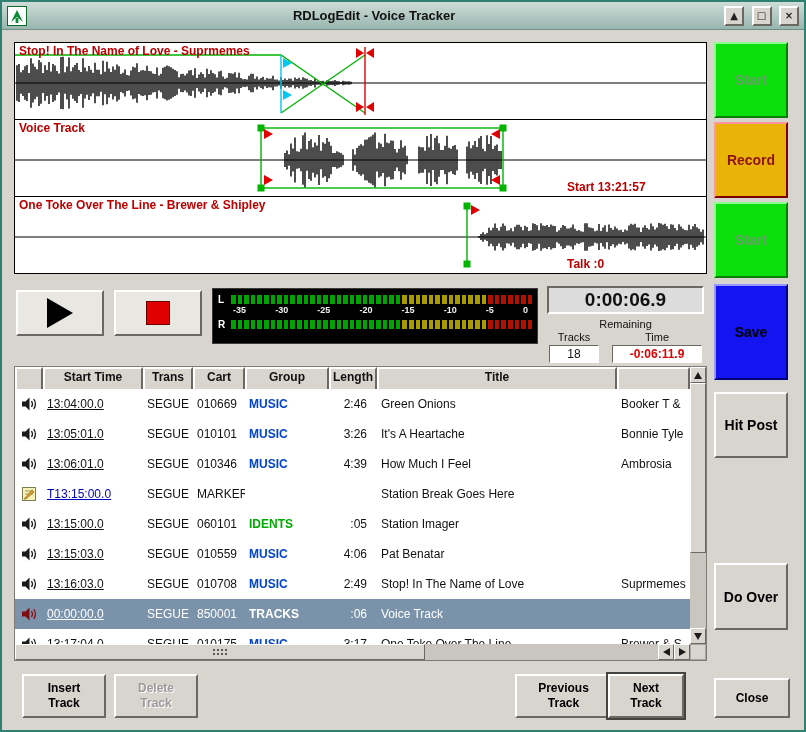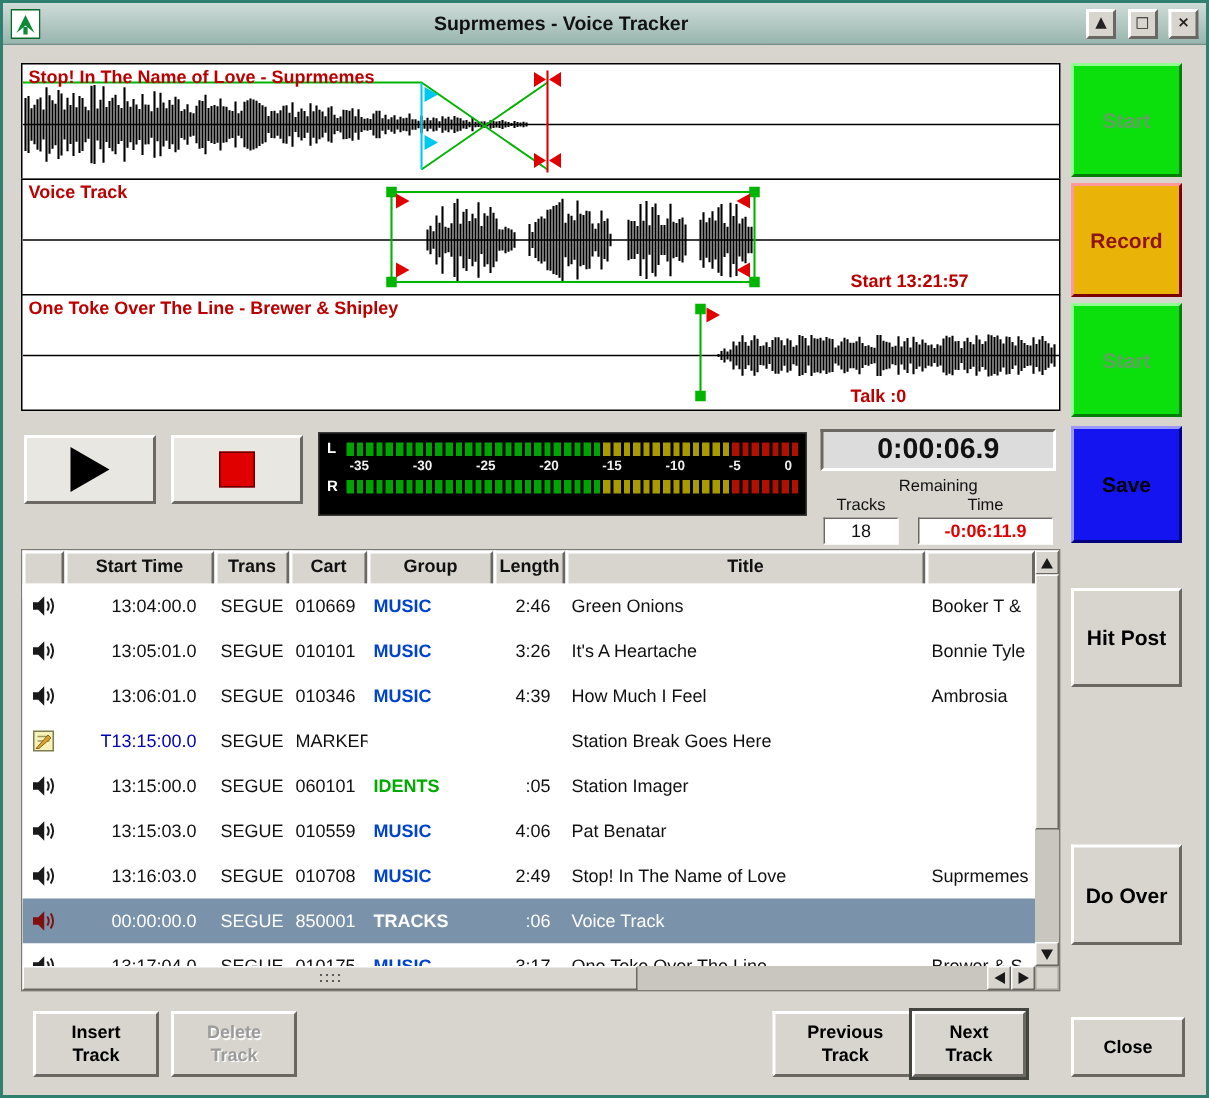--- a/index.html
+++ b/index.html
@@ -94,21 +94,21 @@
     overflow:hidden; white-space:nowrap; cursor:default;
   }
   .tbody { position:absolute; top:22px; left:0; right:16px; bottom:16px; overflow:hidden; background:#fff; }
   .trow {
     display:grid; grid-template-columns:28px 100px 50px 52px 84px 48px 240px 1fr;
     height:30px; align-items:center; background:#fff; font-size:12px; cursor:default;
   }
   .trow.selected { background:#7b93aa; color:#fff; }
   .cell { padding:0 4px; white-space:nowrap; overflow:hidden; box-sizing:border-box; }
   .c-icon { display:flex; justify-content:center; padding:0; }
-  .c-start { text-align:right; padding-right:12px; }
+  .c-start { text-align:left; padding-right:12px;text-decoration:underline; }
   .c-length { text-align:right; padding-right:10px; }
   .c-group { font-weight:bold; }
   
   .vscroll { position:absolute; top:0; right:0; width:16px; bottom:16px; background:#c9c6c0; }
   .hscroll { position:absolute; left:0; right:16px; bottom:0; height:16px; background:#c9c6c0; }
   .sb-btn {
     position:absolute; width:16px; height:16px; box-sizing:border-box; background:#d8d5cf;
     border:1px solid; border-color:#ffffff #6b6762 #6b6762 #ffffff;
     display:flex; align-items:center; justify-content:center; cursor:default;
   }
@@ -143,21 +143,21 @@
 <body>
 
 <div class="window">
 
   <div class="titlebar">
     <svg class="app-icon" viewBox="0 0 20 20">
       <rect x="0.5" y="0.5" width="19" height="19" fill="#ffffff" stroke="#0a6a2a"></rect>
       <path d="M4 16 L10 4 L16 16 L10 11 Z" fill="#0c8a34"></path>
       <rect x="8.6" y="12" width="2.8" height="5" fill="#0c8a34"></rect>
     </svg>
-    <span class="tb-title">Suprmemes - Voice Tracker</span>
+    <span class="tb-title">RDLogEdit - Voice Tracker</span>
     <span>
       <button class="winbtn">▲</button>
       <button class="winbtn">□</button>
       <button class="winbtn">×</button>
     </span>
   </div>
 
   <div class="decks">
     <div class="track">
       <svg class="wave" width="691" height="76">
@@ -203,21 +203,21 @@
           <polygon points="456,8 465,13 456,18" fill="#e00000"></polygon>
         </svg>
       <span class="track-title">One Toke Over The Line - Brewer &amp; Shipley</span>
       <span class="track-annot">Talk :0</span>
     </div>
   </div>
 
   <button class="sbtn green" style="top:40px;height:76px;">Start</button>
   <button class="sbtn red" style="top:120px;height:76px;">Record</button>
   <button class="sbtn green" style="top:200px;height:76px;">Start</button>
-  <button class="sbtn blue" style="top:282px;height:78px;">Save</button>
+  <button class="sbtn blue" style="top:282px;height:96px;">Save</button>
   <button class="sbtn gray" style="top:390px;height:66px;">Hit Post</button>
   <button class="sbtn gray" style="top:561px;height:67px;">Do Over</button>
 
   <button class="tbtn" style="left:14px;">
     <span class="play-glyph"></span>
   </button>
   <button class="tbtn" style="left:112px;">
     <span class="stop-glyph"></span>
   </button>
 

